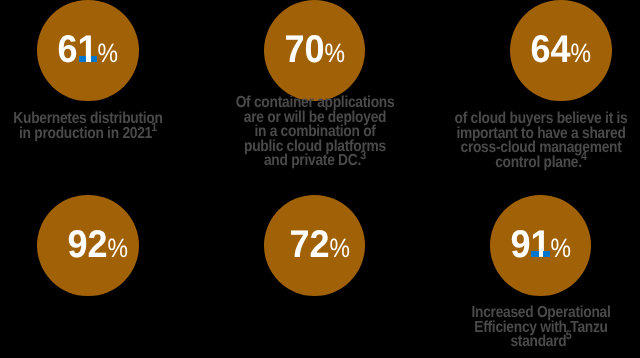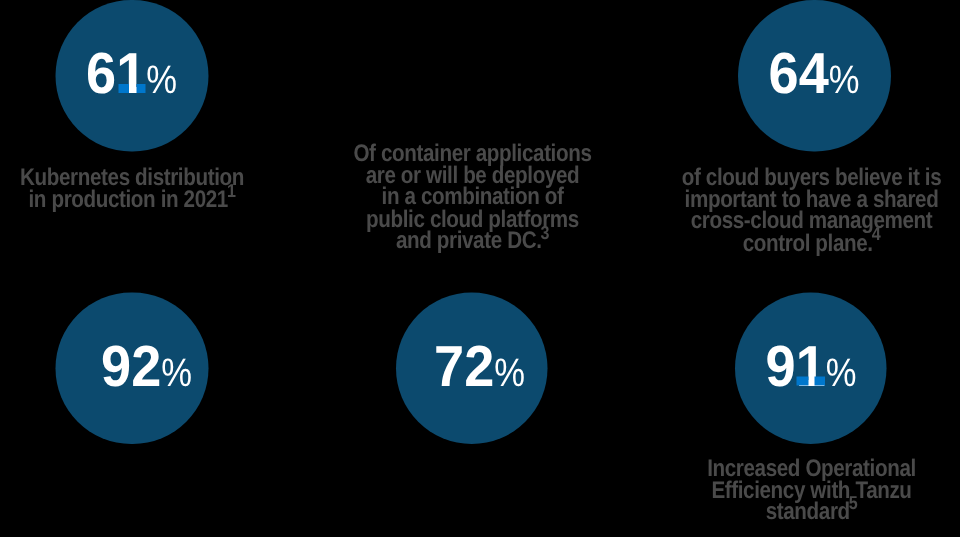--- a/index.html
+++ b/index.html
@@ -1,18 +1,18 @@
 <!DOCTYPE html>
 <html><head>
 <meta charset="utf-8">
 <style>
   html,body{margin:0;padding:0;}
   body{width:640px;height:358px;background:#000;overflow:hidden;-webkit-font-smoothing:antialiased;text-rendering:geometricPrecision;}
   .stage{position:relative;width:640px;height:358px;font-family:"Liberation Sans",sans-serif;}
-  .circle{position:absolute;border-radius:50%;background:#0c4a6e;}
+  .circle{position:absolute;border-radius:50%;background:#a16207;}
   .valwrap{position:absolute;left:0;right:0;text-align:center;white-space:nowrap;line-height:0;}
   .pct{color:#fff;font-weight:bold;font-size:38.6px;line-height:38px;display:inline-block;vertical-align:baseline;transform:scaleX(0.935);transform-origin:center bottom;}
   
   .serif-trim{position:absolute;background:#0077cc;display:none;}
   .has-one .serif-trim{display:block;}
   .pctsym{color:#fff;font-weight:normal;font-size:26.5px;line-height:38px;display:inline-block;vertical-align:baseline;transform:scaleX(0.87);transform-origin:center bottom;position:relative;top:0.5px;margin-left:-3px;}
   .caption{position:absolute;color:#4a4a4a;font-size:16px;line-height:14.6px;text-align:center;font-weight:bold;letter-spacing:-0.3px;white-space:nowrap;}
   .caption span.ln{display:block;transform:scaleX(0.86);}
   sup{font-size:0.78em;vertical-align:baseline;position:relative;top:-6.8px;line-height:0;margin-left:-0.8px;}
 </style>
@@ -26,29 +26,34 @@
       <span class="pct">61</span><span class="pctsym">%</span>
     </div>
     <div class="serif-trim" style="left:41.5px;top:56.6px;width:7.2px;height:5.6px;"></div>
       <div class="serif-trim" style="left:53.6px;top:56.6px;width:6.5px;height:5.6px;"></div>
   </div>
   <div class="caption" style="left:-52.5px;top:112px;width:280px;">
     <span class="ln">Kubernetes distribution</span>
     <span class="ln"><span>in production in 2021</span><sup>1</sup></span>
   </div>
 
+  <div class="circle" style="left:263.8px;top:-0.3px;width:101.5px;height:101.5px;">
+    <div class="valwrap" style="top:31.2px;">
+      <span class="pct">70</span><span class="pctsym">%</span>
+    </div>
+  </div>
   <div class="caption" style="left:174.5px;top:96px;width:280px;">
     <span class="ln">Of container applications</span>
     <span class="ln">are or will be deployed</span>
     <span class="ln">in a combination of</span>
     <span class="ln">public cloud platforms</span>
     <span class="ln"><span>and private DC.</span><sup>3</sup></span>
   </div>
 
-  <div class="circle" style="left:492px;top:-0.3px;width:101.5px;height:101.5px;">
+  <div class="circle" style="left:510px;top:-0.3px;width:101.5px;height:101.5px;">
     <div class="valwrap" style="top:31.2px;">
       <span class="pct">64</span><span class="pctsym">%</span>
     </div>
   </div>
   <div class="caption" style="left:400.5px;top:112px;width:280px;">
     <span class="ln">of cloud buyers believe it is</span>
     <span class="ln">important to have a shared</span>
     <span class="ln">cross-cloud management</span>
     <span class="ln"><span>control plane.</span><sup>4</sup></span>
   </div>

